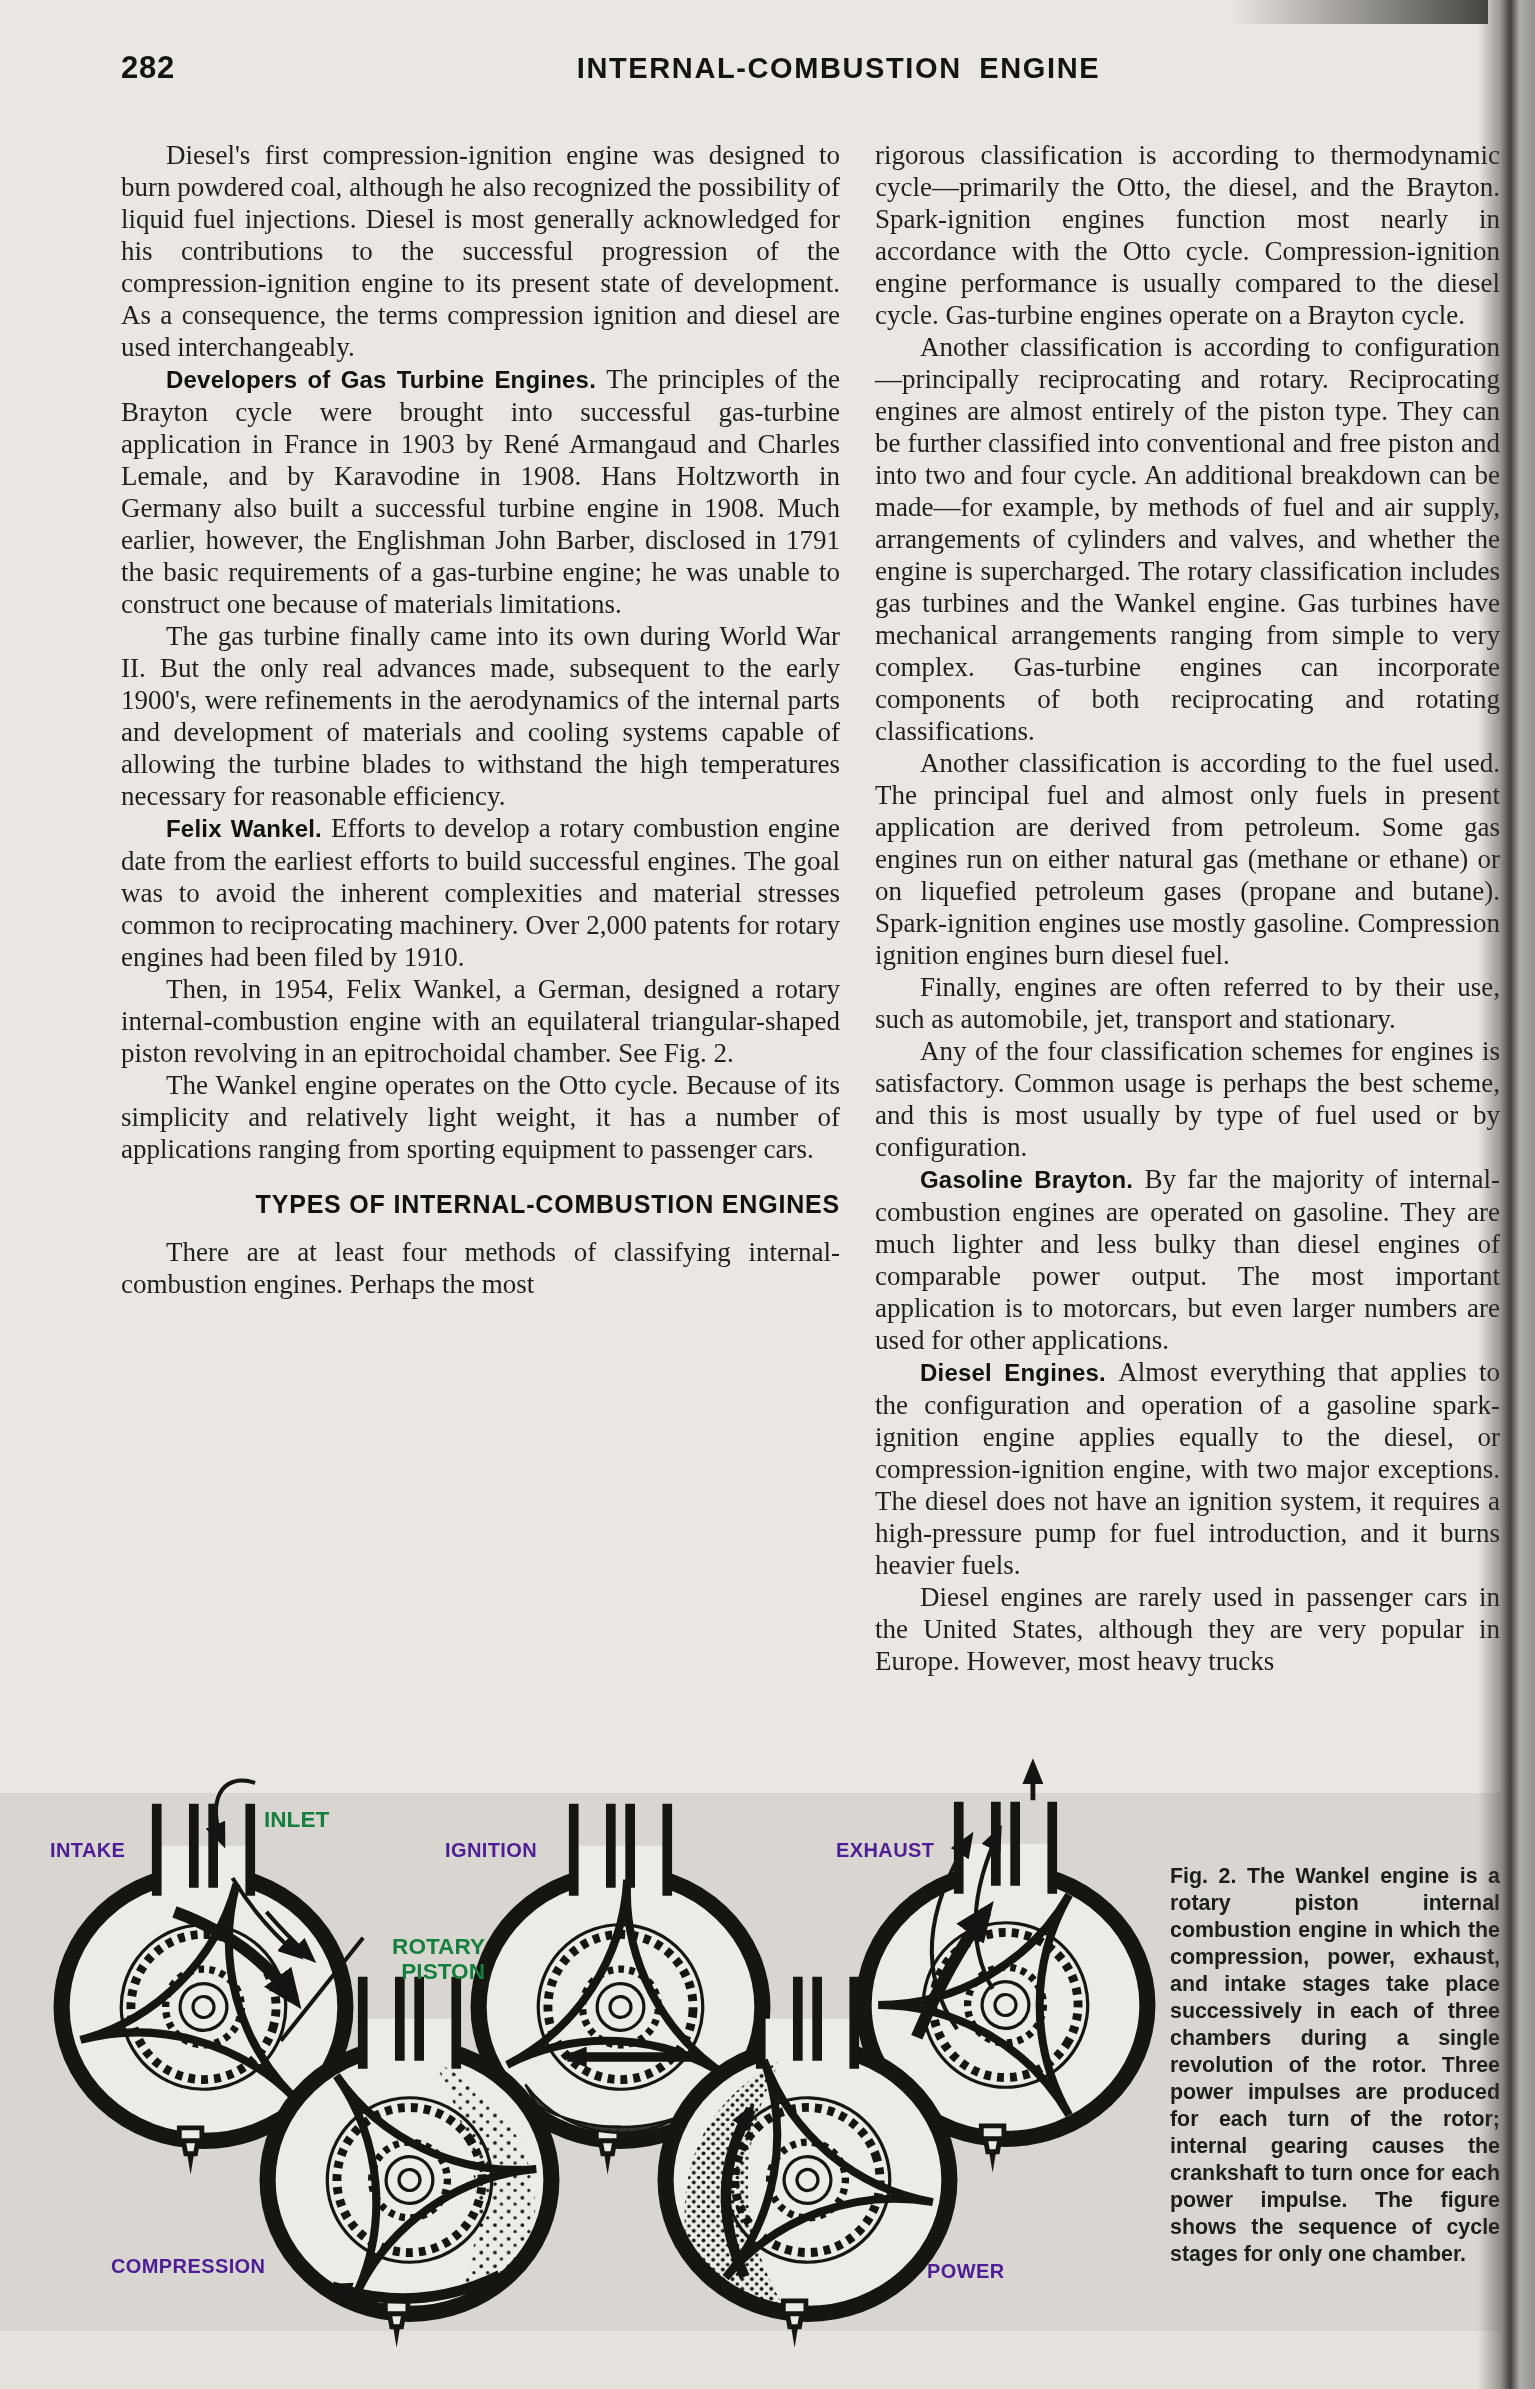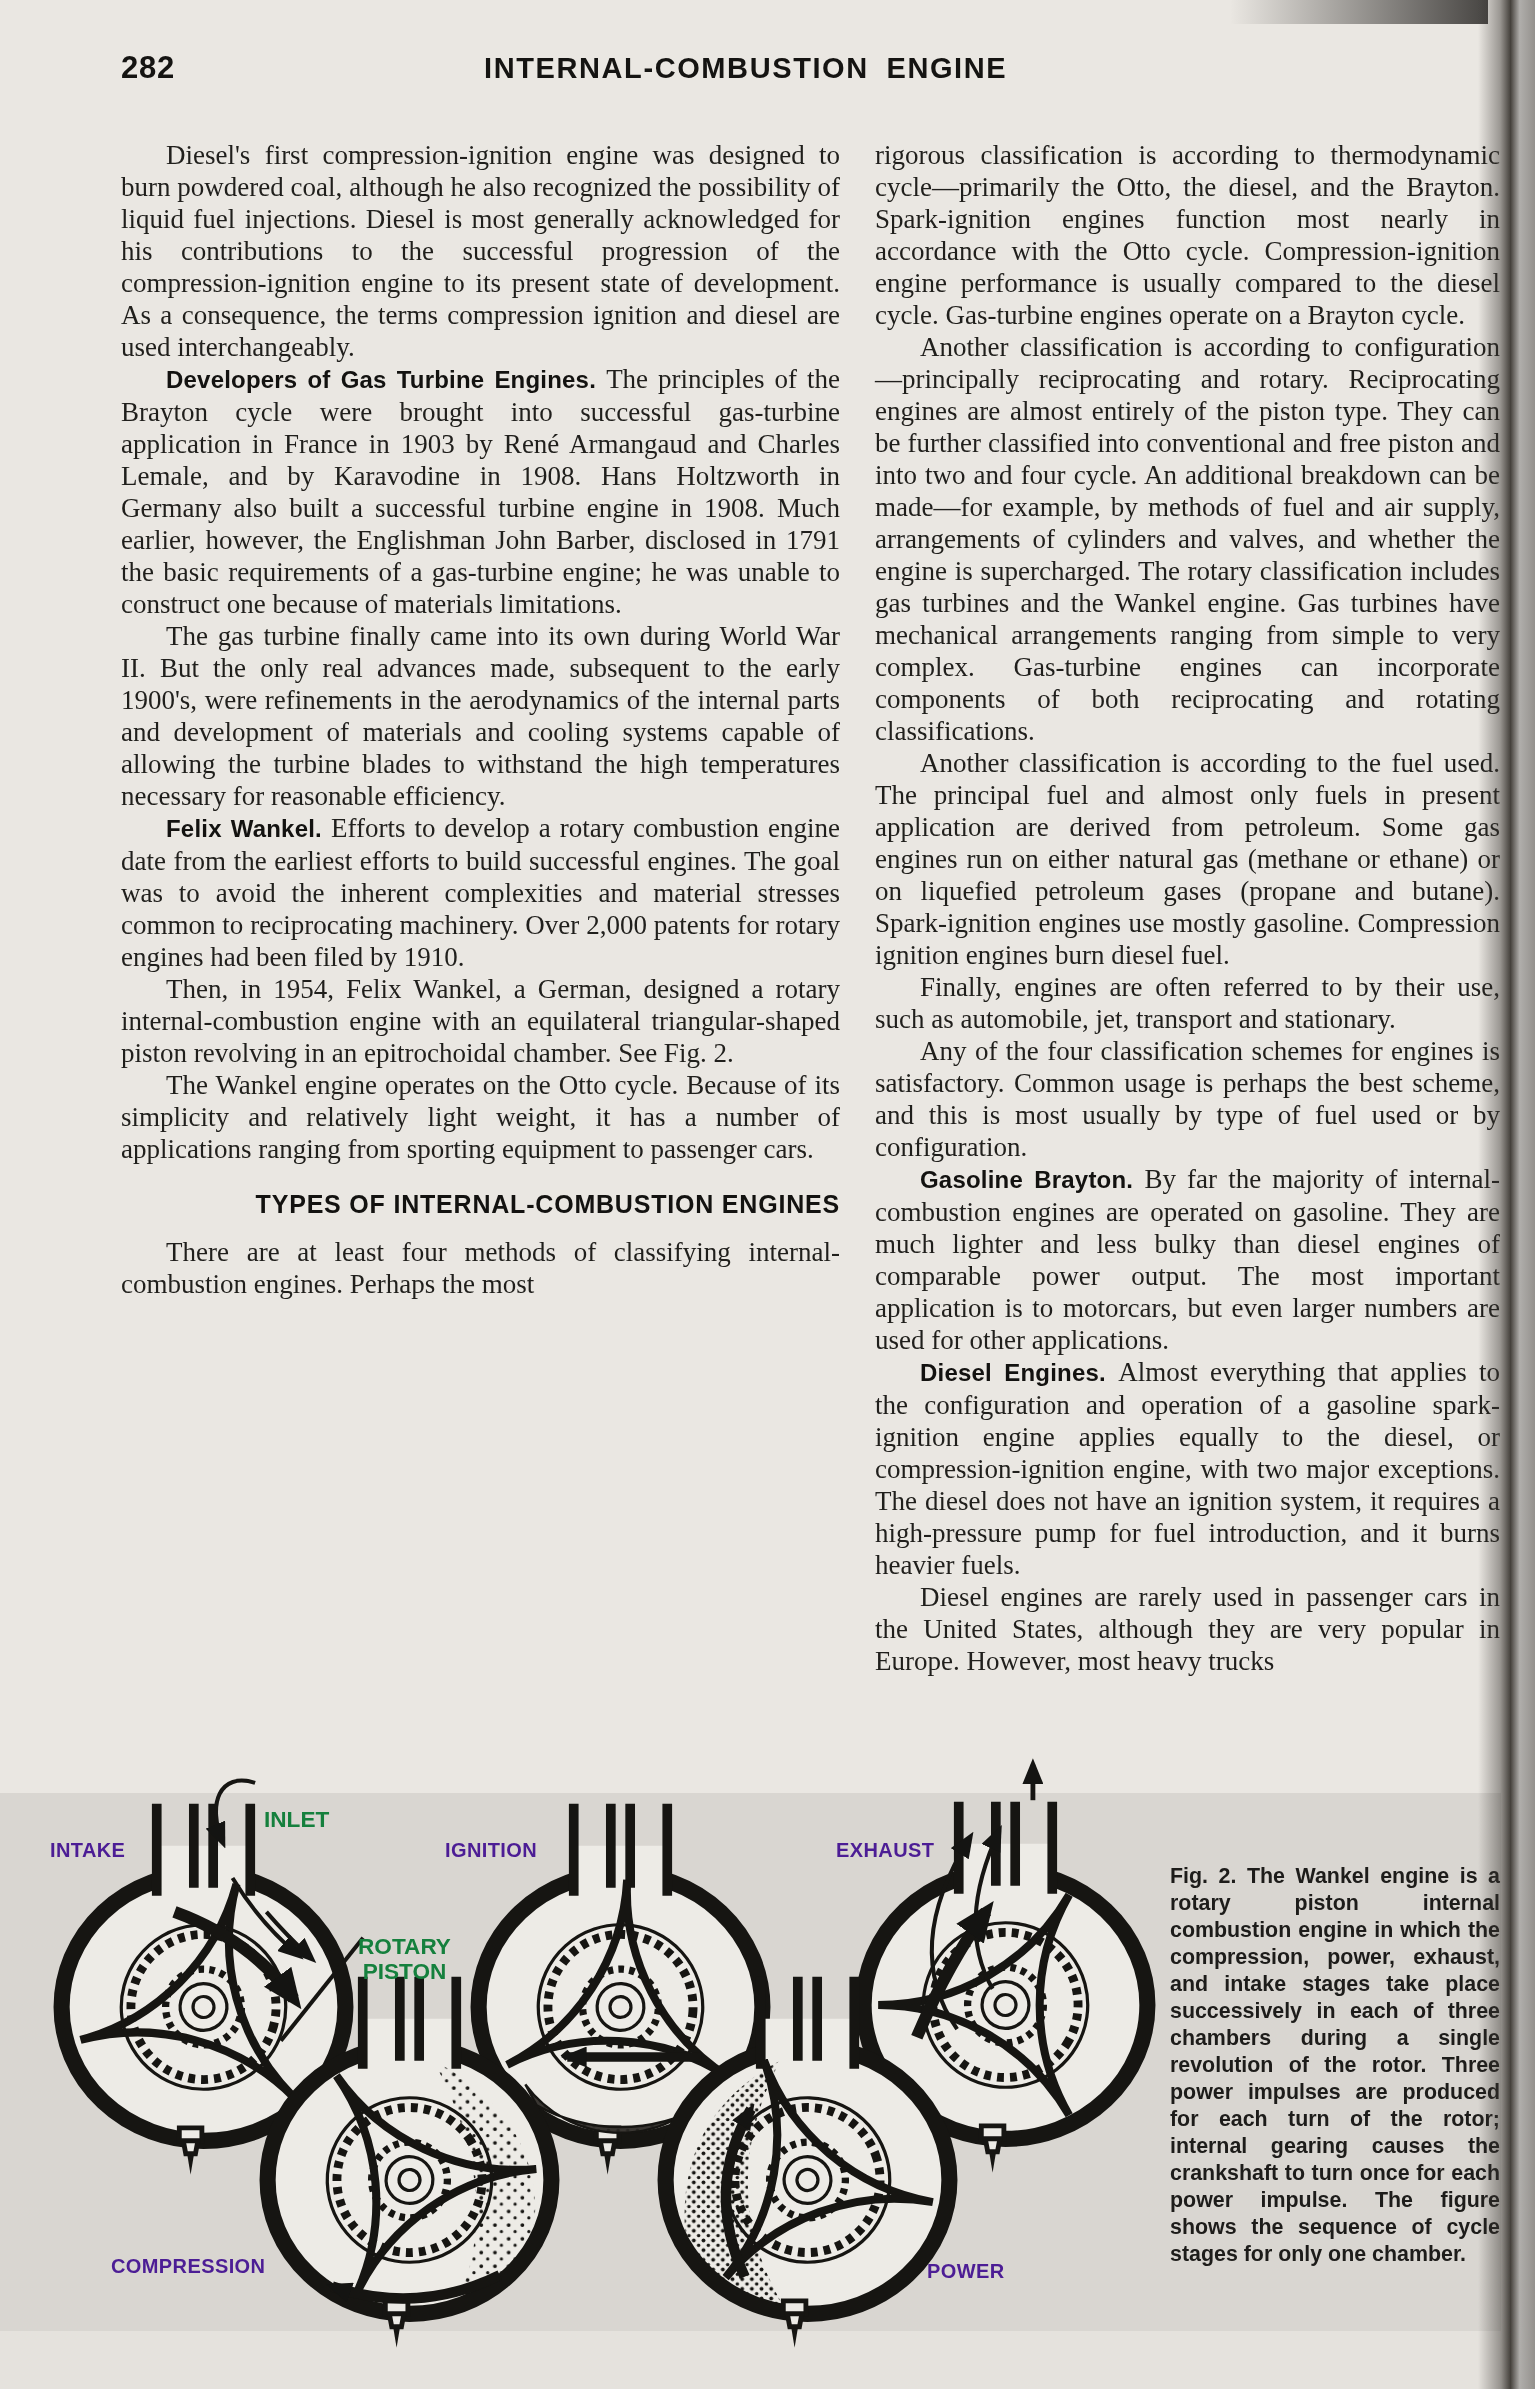--- a/index.html
+++ b/index.html
@@ -8,21 +8,21 @@
     background:#eae7e2; overflow:hidden;
     font-family:"Liberation Serif", serif; color:#1c1b18;
   }
   
   .page-number {
     position:absolute; left:121px; top:50px;
     font-family:"Liberation Sans", sans-serif; font-weight:bold;
     font-size:31px; letter-spacing:0.8px; color:#151412;
   }
   .running-title {
-    position:absolute; left:484px; top:52px; width:709px; text-align:left;
+    position:absolute; left:484px; top:52px; width:709px; text-align:center;
     font-family:"Liberation Sans", sans-serif; font-weight:bold;
     font-size:29px; letter-spacing:1.6px; color:#151412; word-spacing:8px;
   }
   
   .col {
     position:absolute; top:139px; font-size:27px; line-height:32px;
     text-align:justify; color:#201f1c;
   }
   .col-left  { left:121px;  width:719px; }
   .col-right { left:875px; width:625px; }
@@ -193,21 +193,21 @@
       </g>
     <path d="M -78,120 Q -128,10 -70,-88" class="ink" stroke-width="13" marker-end="url(#mA)"></path>
   </svg>
 
   <div class="fig-label" style="left:50px;   top:1839px">INTAKE</div>
   <div class="fig-label" style="left:445px;  top:1839px">IGNITION</div>
   <div class="fig-label" style="left:836px; top:1839px">EXHAUST</div>
   <div class="fig-label" style="left:111px;  top:2255px">COMPRESSION</div>
   <div class="fig-label" style="left:927px; top:2260px">POWER</div>
   <div class="fig-sublabel" style="left:264px; top:1807px">INLET</div>
-  <div class="fig-sublabel" style="left:344px; top:1934px; width:121px; text-align:center">ROTARY PISTON</div>
+  <div class="fig-sublabel" style="left:364px; top:1934px; width:121px; text-align:right">ROTARY PISTON</div>
 
   <div class="fig-caption">Fig. 2. The Wankel engine is a rotary piston internal combustion engine in which the compression, power, exhaust, and intake stages take place successively in each of three chambers during a single revolution of the rotor. Three power impulses are produced for each turn of the rotor; internal gearing causes the crankshaft to turn once for each power impulse. The figure shows the sequence of cycle stages for only one chamber.</div>
 
   <div class="corner-shadow"></div>
   <div class="gutter"></div>
 
 </div>
 
 
 </body></html>

